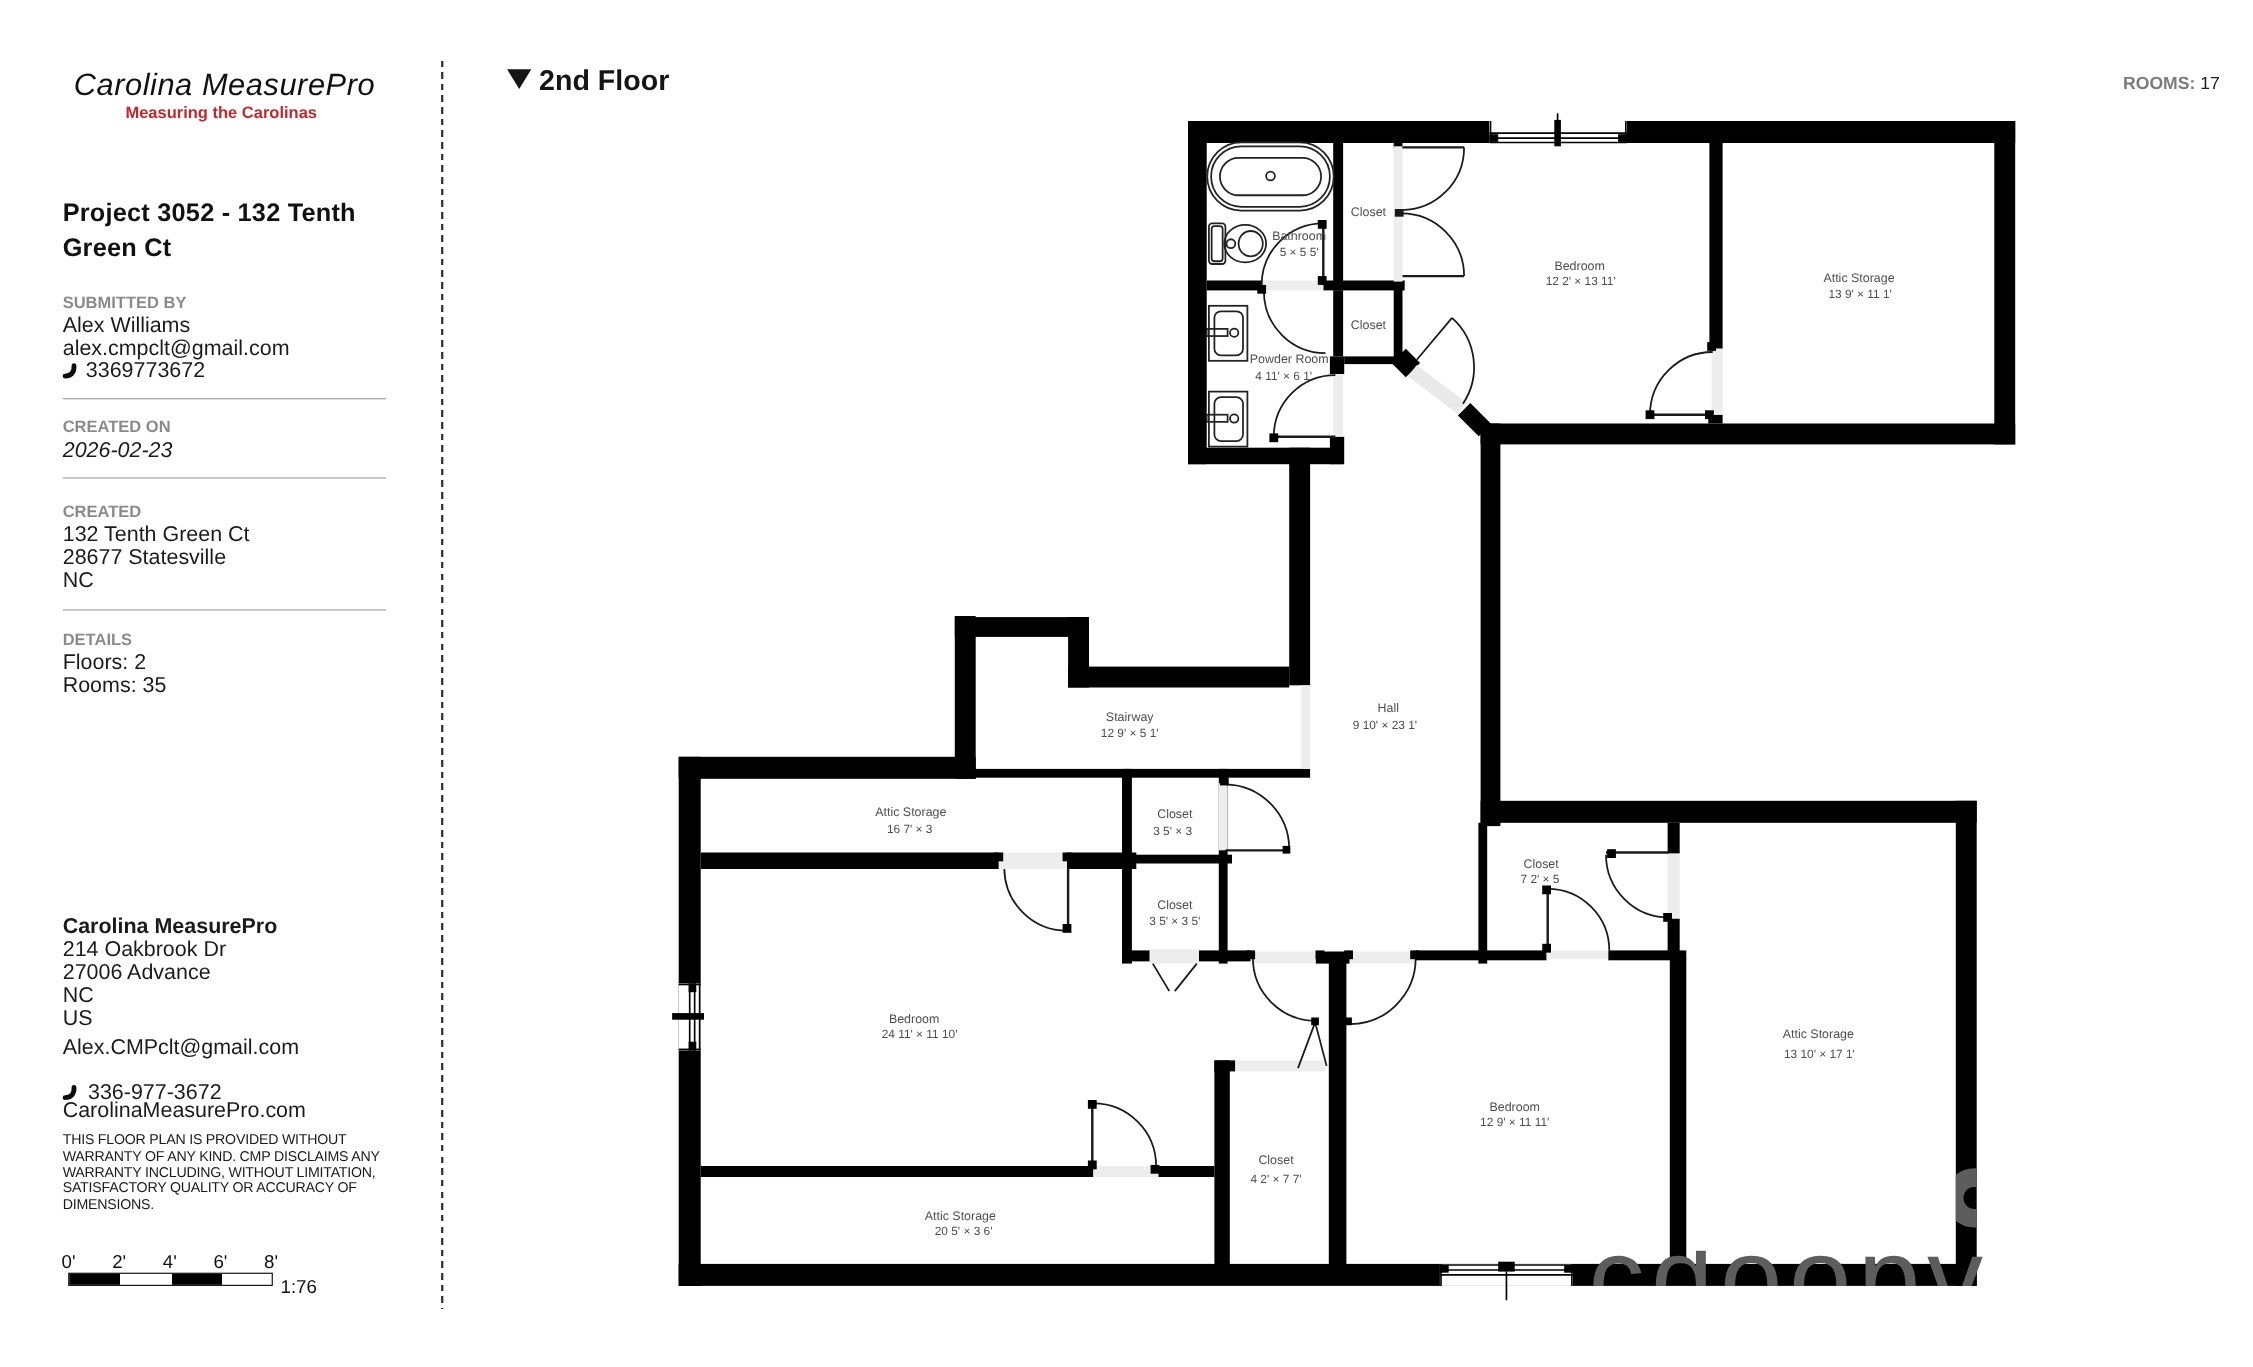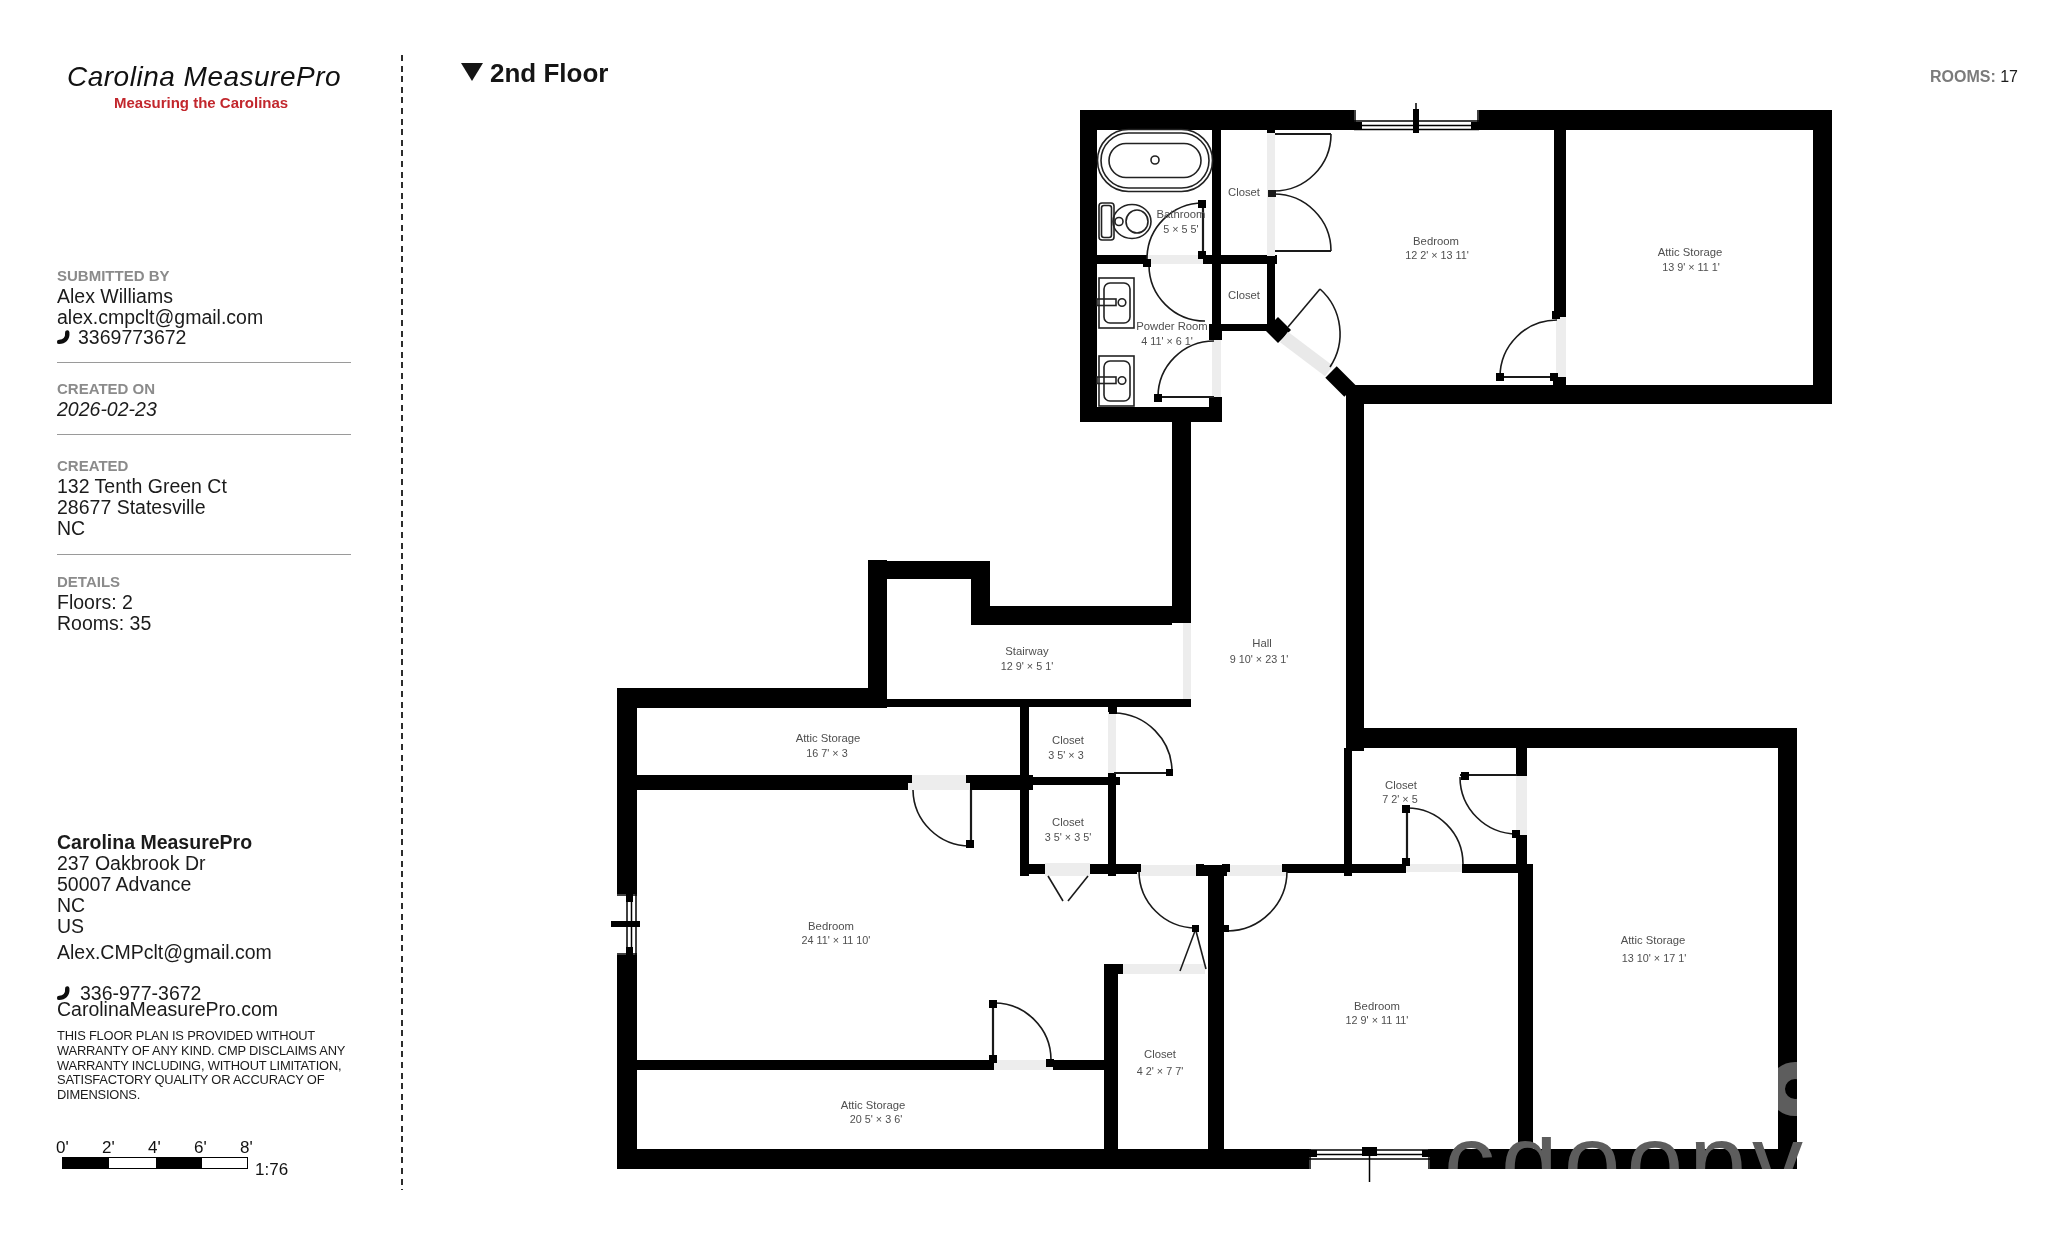--- a/index.html
+++ b/index.html
@@ -11,20 +11,21 @@
   .rule{position:absolute;left:57px;width:294px;border-top:1px solid #9a9a9a;height:0;}
   .disc{font-size:12.9px;color:#1b1b1b;letter-spacing:-0.2px;}
 </style>
 </head>
 <body>
 <div id="page">
 
   <div class="t" style="left:67px;top:61px;font-size:28px;font-style:italic;font-weight:500;letter-spacing:0.5px;">Carolina MeasurePro</div>
   <div class="t" style="left:114px;top:94px;font-size:15px;font-weight:bold;color:#c2272d;">Measuring the Carolinas</div>
 
+  <div class="t" style="left:57px;top:177px;font-size:23px;font-weight:bold;line-height:32px;letter-spacing:0.2px;">Project 3052 - 132 Tenth<br>Green Ct</div>
 
   <div class="t hd" style="left:57px;top:267px;">SUBMITTED BY</div>
   <div class="t bl" style="left:57px;top:285px;">Alex Williams</div>
   <div class="t bl" style="left:57px;top:306px;">alex.cmpclt@gmail.com</div>
   <div class="t bl" style="left:78px;top:326px;">3369773672</div>
   <svg style="position:absolute;left:56px;top:330px;" width="15" height="15" viewBox="0 0 24 24">
       <path d="M18 4 C19 14 13 19 5 19" stroke="#0d0d0d" stroke-width="7" fill="none" stroke-linecap="round"></path>
     </svg>
   <div class="rule" style="top:362px;"></div>
 
@@ -36,22 +37,22 @@
   <div class="t bl" style="left:57px;top:475px;">132 Tenth Green Ct</div>
   <div class="t bl" style="left:57px;top:496px;">28677 Statesville</div>
   <div class="t bl" style="left:57px;top:517px;">NC</div>
   <div class="rule" style="top:554px;"></div>
 
   <div class="t hd" style="left:57px;top:573px;">DETAILS</div>
   <div class="t bl" style="left:57px;top:591px;">Floors: 2</div>
   <div class="t bl" style="left:57px;top:612px;">Rooms: 35</div>
 
   <div class="t bl" style="left:57px;top:831px;font-weight:bold;">Carolina MeasurePro</div>
-  <div class="t bl" style="left:57px;top:852px;">237 Oakbrook Dr</div>
-  <div class="t bl" style="left:57px;top:873px;">50007 Advance</div>
+  <div class="t bl" style="left:57px;top:852px;">214 Oakbrook Dr</div>
+  <div class="t bl" style="left:57px;top:873px;">27006 Advance</div>
   <div class="t bl" style="left:57px;top:894px;">NC</div>
   <div class="t bl" style="left:57px;top:915px;">US</div>
   <div class="t bl" style="left:57px;top:941px;">Alex.CMPclt@gmail.com</div>
   <div class="t bl" style="left:57px;top:972px;margin-top:26px;">CarolinaMeasurePro.com</div>
   <div class="t bl" style="left:80px;top:982px;">336-977-3672</div>
   <svg style="position:absolute;left:56px;top:986px;" width="15" height="15" viewBox="0 0 24 24">
       <path d="M18 4 C19 14 13 19 5 19" stroke="#0d0d0d" stroke-width="7" fill="none" stroke-linecap="round"></path>
     </svg>
 
   <div class="t disc" style="left:57px;top:1029px;line-height:14.8px;">THIS FLOOR PLAN IS PROVIDED WITHOUT<br>WARRANTY OF ANY KIND. CMP DISCLAIMS ANY<br>WARRANTY INCLUDING, WITHOUT LIMITATION,<br>SATISFACTORY QUALITY OR ACCURACY OF<br>DIMENSIONS.</div>

